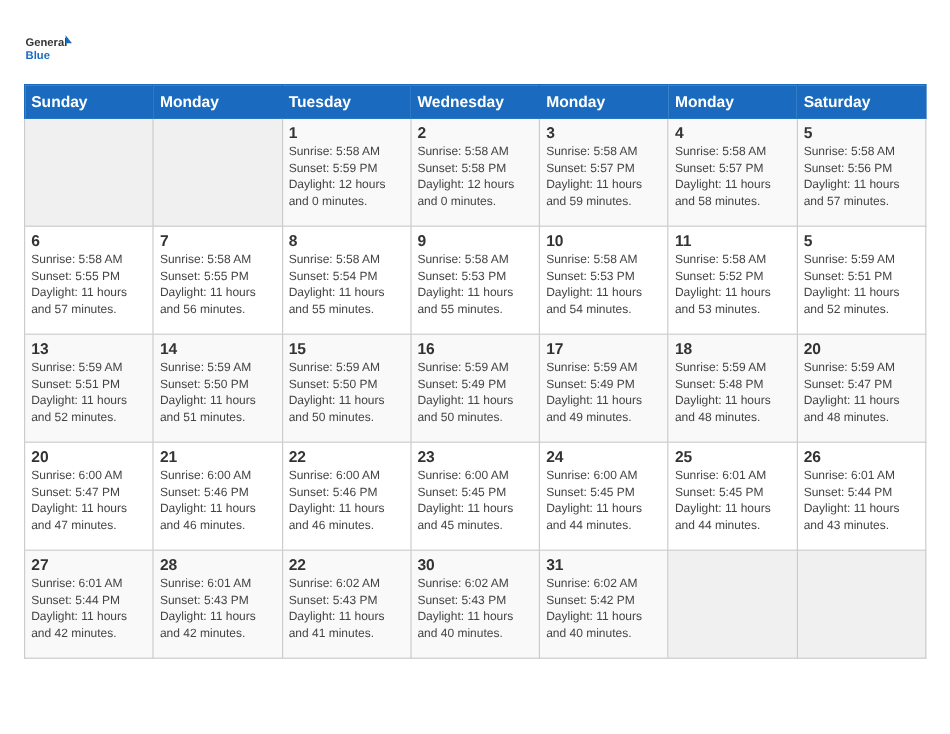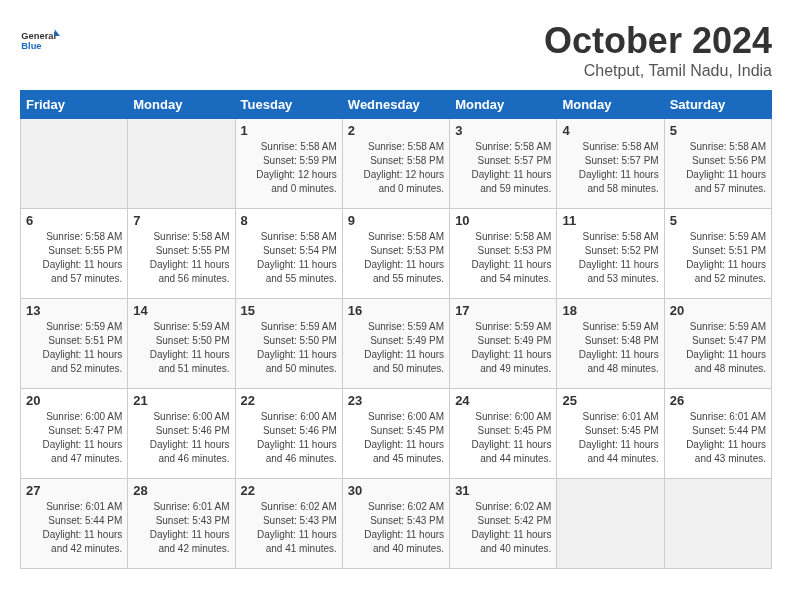--- a/index.html
+++ b/index.html
@@ -58,21 +58,20 @@
       font-size: 13px;
       font-weight: bold;
       color: #333;
       display: block;
       margin-bottom: 2px;
     }
     .day-info {
       font-size: 10px;
       color: #444;
       line-height: 1.4;
-      text-align: right;
     }
     tbody tr:nth-child(odd) td {
       background: #f9f9f9;
     }
     tbody tr:nth-child(even) td {
       background: #fff;
     }
     .empty-cell {
       background: #f0f0f0 !important;
     }
@@ -81,31 +80,27 @@
 <body>
 
 <div class="header">
   <div class="logo">
     <svg width="40" height="40" viewBox="0 0 60 40">
       <text x="2" y="18" font-size="14" font-weight="bold" fill="#333" font-family="Arial">General</text>
       <text x="2" y="34" font-size="14" font-weight="bold" fill="#1a6bbf" font-family="Arial">Blue</text>
       <polygon points="52,4 60,14 52,14" fill="#1a6bbf"></polygon>
     </svg>
   </div>
-  <div class="title-block">
-    <div class="month-title">October 2024</div>
-    <div class="location">Chetput, Tamil Nadu, India</div>
-  </div>
 </div>
 
 <table>
   <thead>
     <tr>
 
-    <th>Friday</th>
+    <th>Sunday</th>
         <th>Monday</th>
         <th>Tuesday</th>
         <th>Wednesday</th>
         <th>Monday</th>
         <th>Monday</th>
         <th>Saturday</th>
       </tr>
   </thead>
   <tbody id="calendar-body">
 

